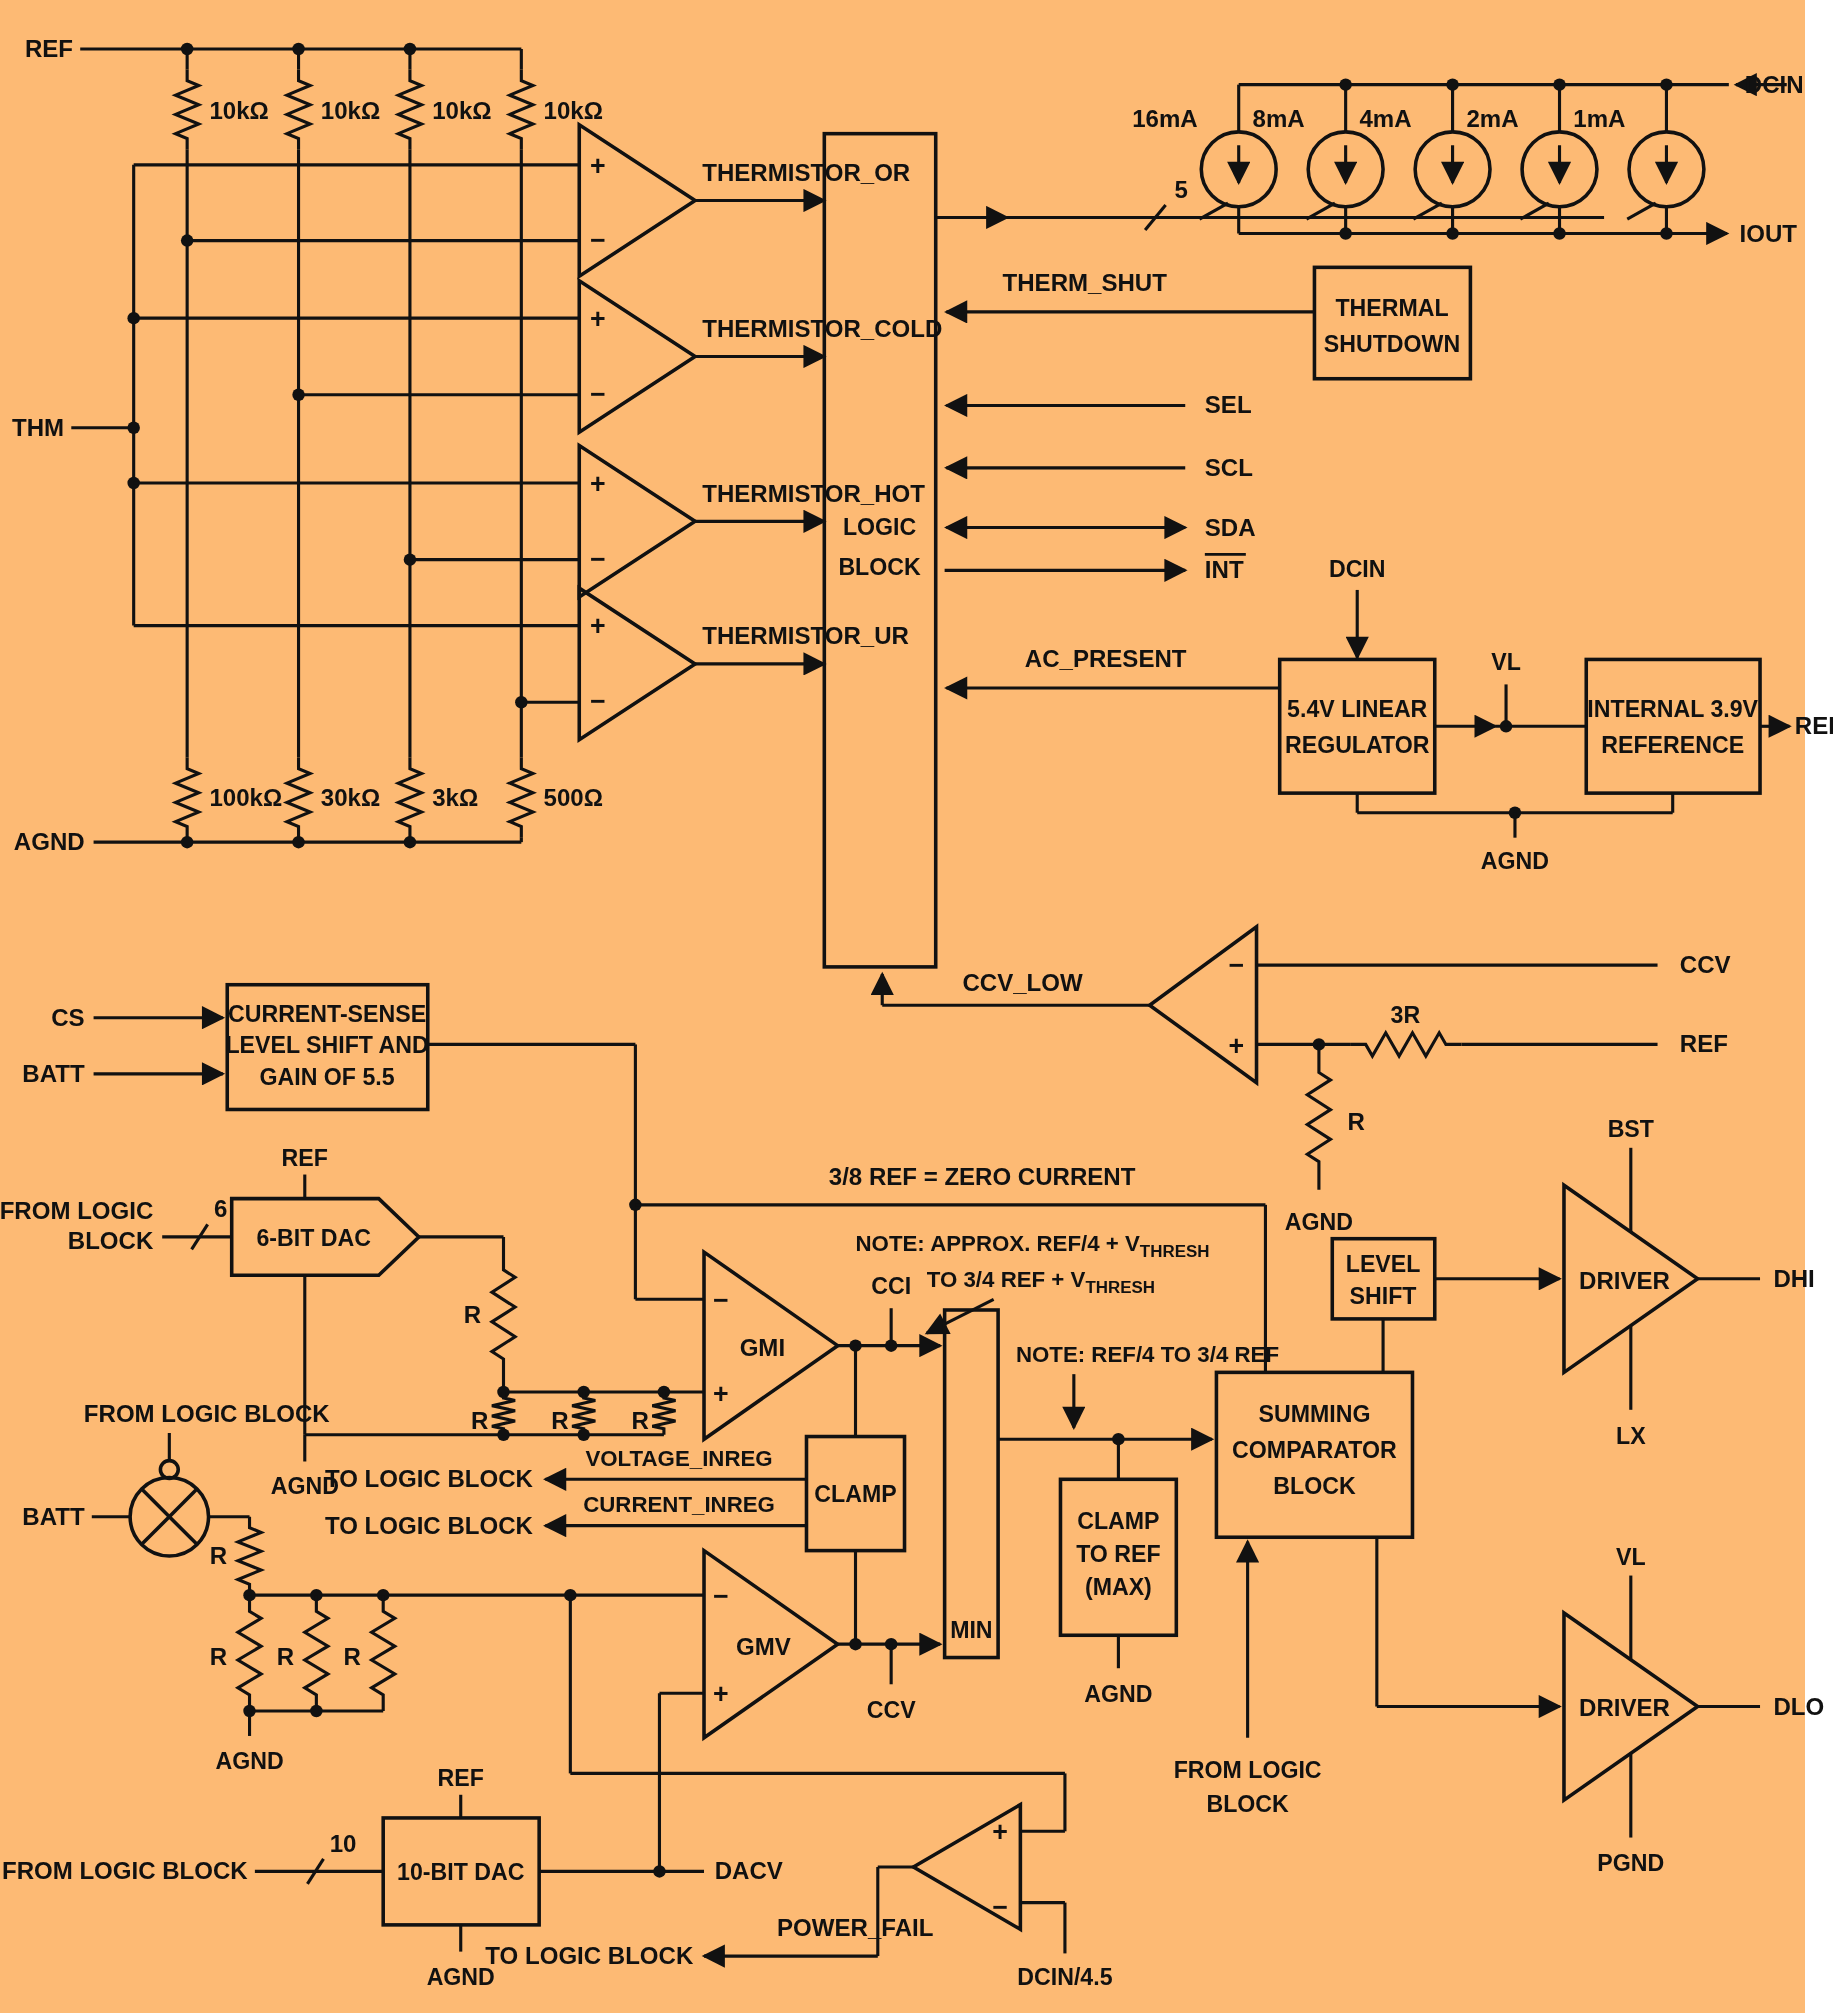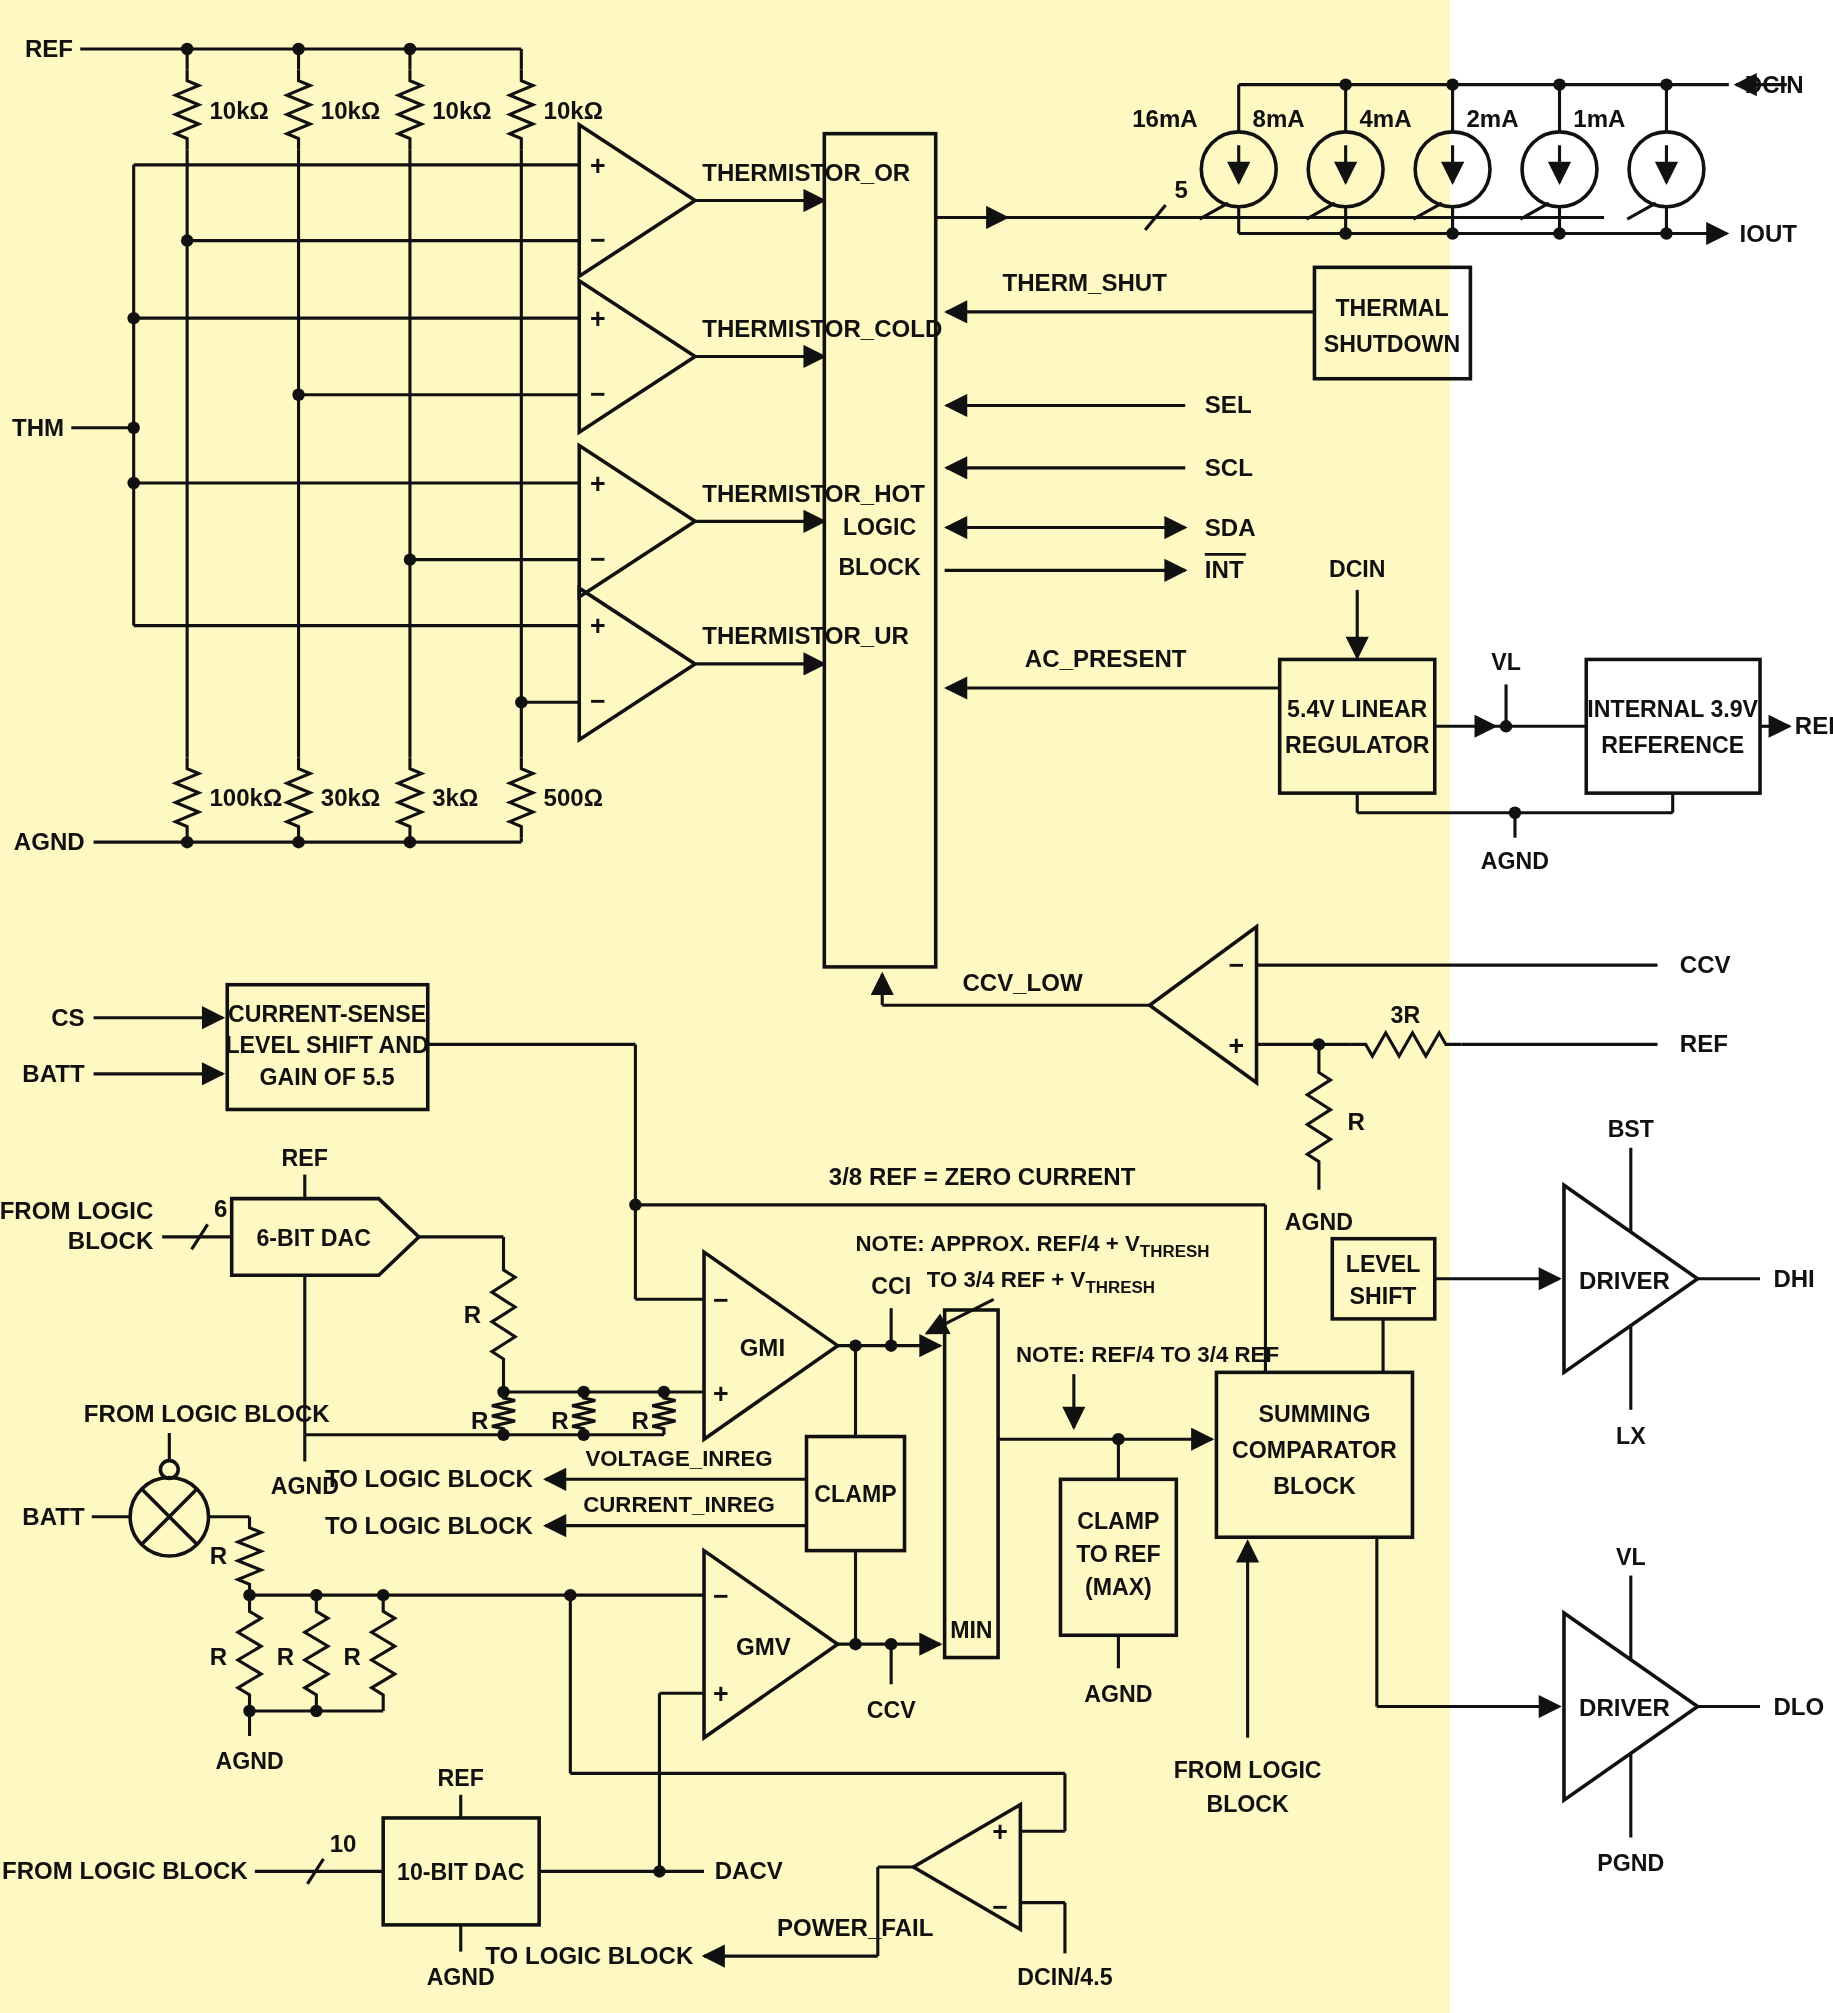--- a/index.html
+++ b/index.html
@@ -1,16 +1,16 @@
 <!DOCTYPE html>
 <html style="font-size:14.3px"><head>
 <meta charset="utf-8">
 <style>
   html,body{margin:0;padding:0;background:#ffffff;}
-  .stage{width:1450px;height:2014px;position:relative;background:#fef9c3;font-family:"Liberation Sans",sans-serif;}
+  .stage{width:1805px;height:2014px;position:relative;background:#fdba74;font-family:"Liberation Sans",sans-serif;}
   svg{position:absolute;left:0;top:0;}
   text{fill:#111;font-family:"Liberation Sans",sans-serif;font-size:27px;font-weight:600;letter-spacing:0px;}
   .box{fill:none;stroke:#111;stroke-width:4;}
   .wire{fill:none;stroke:#111;stroke-width:3.5;}
   .res{fill:none;stroke:#111;stroke-width:3.5;}
   .tri{fill:none;stroke:#111;stroke-width:4;}
   .dot{fill:#111;stroke:none;}
   .btxt{font-size:26px;text-anchor:middle;}
   .sign{font-size:30px;font-weight:700;}
   .sub{font-size:19px;}

